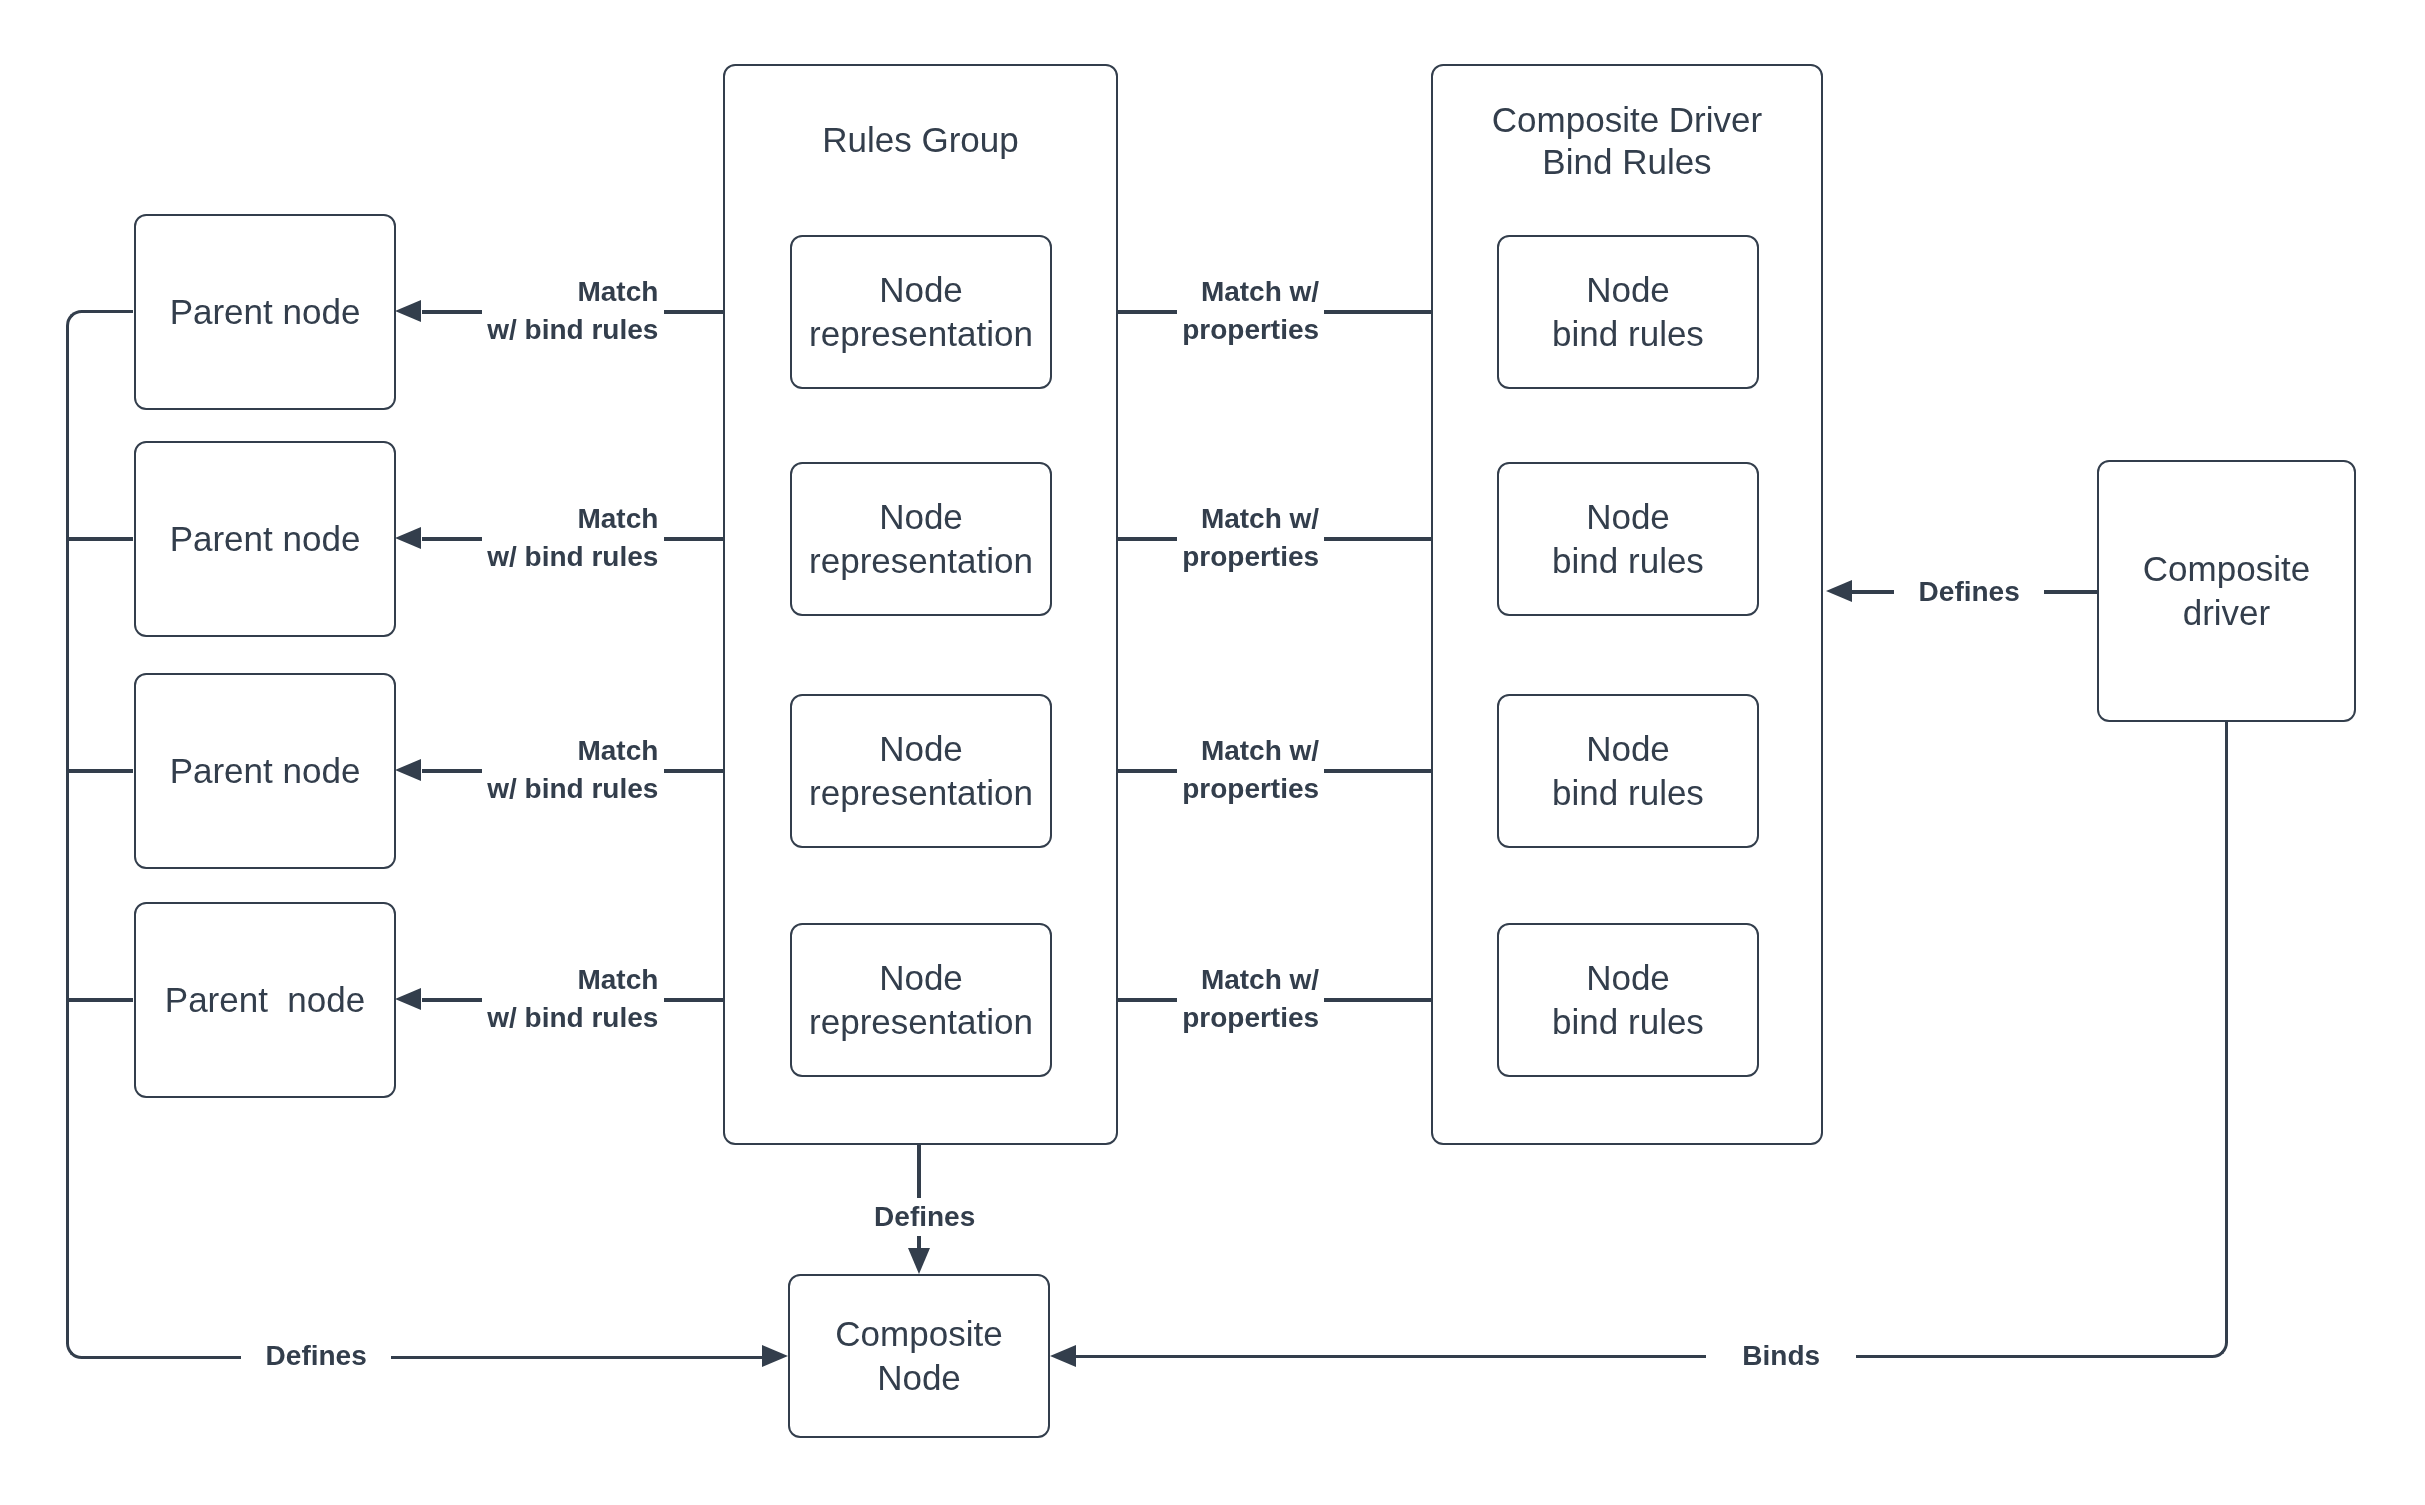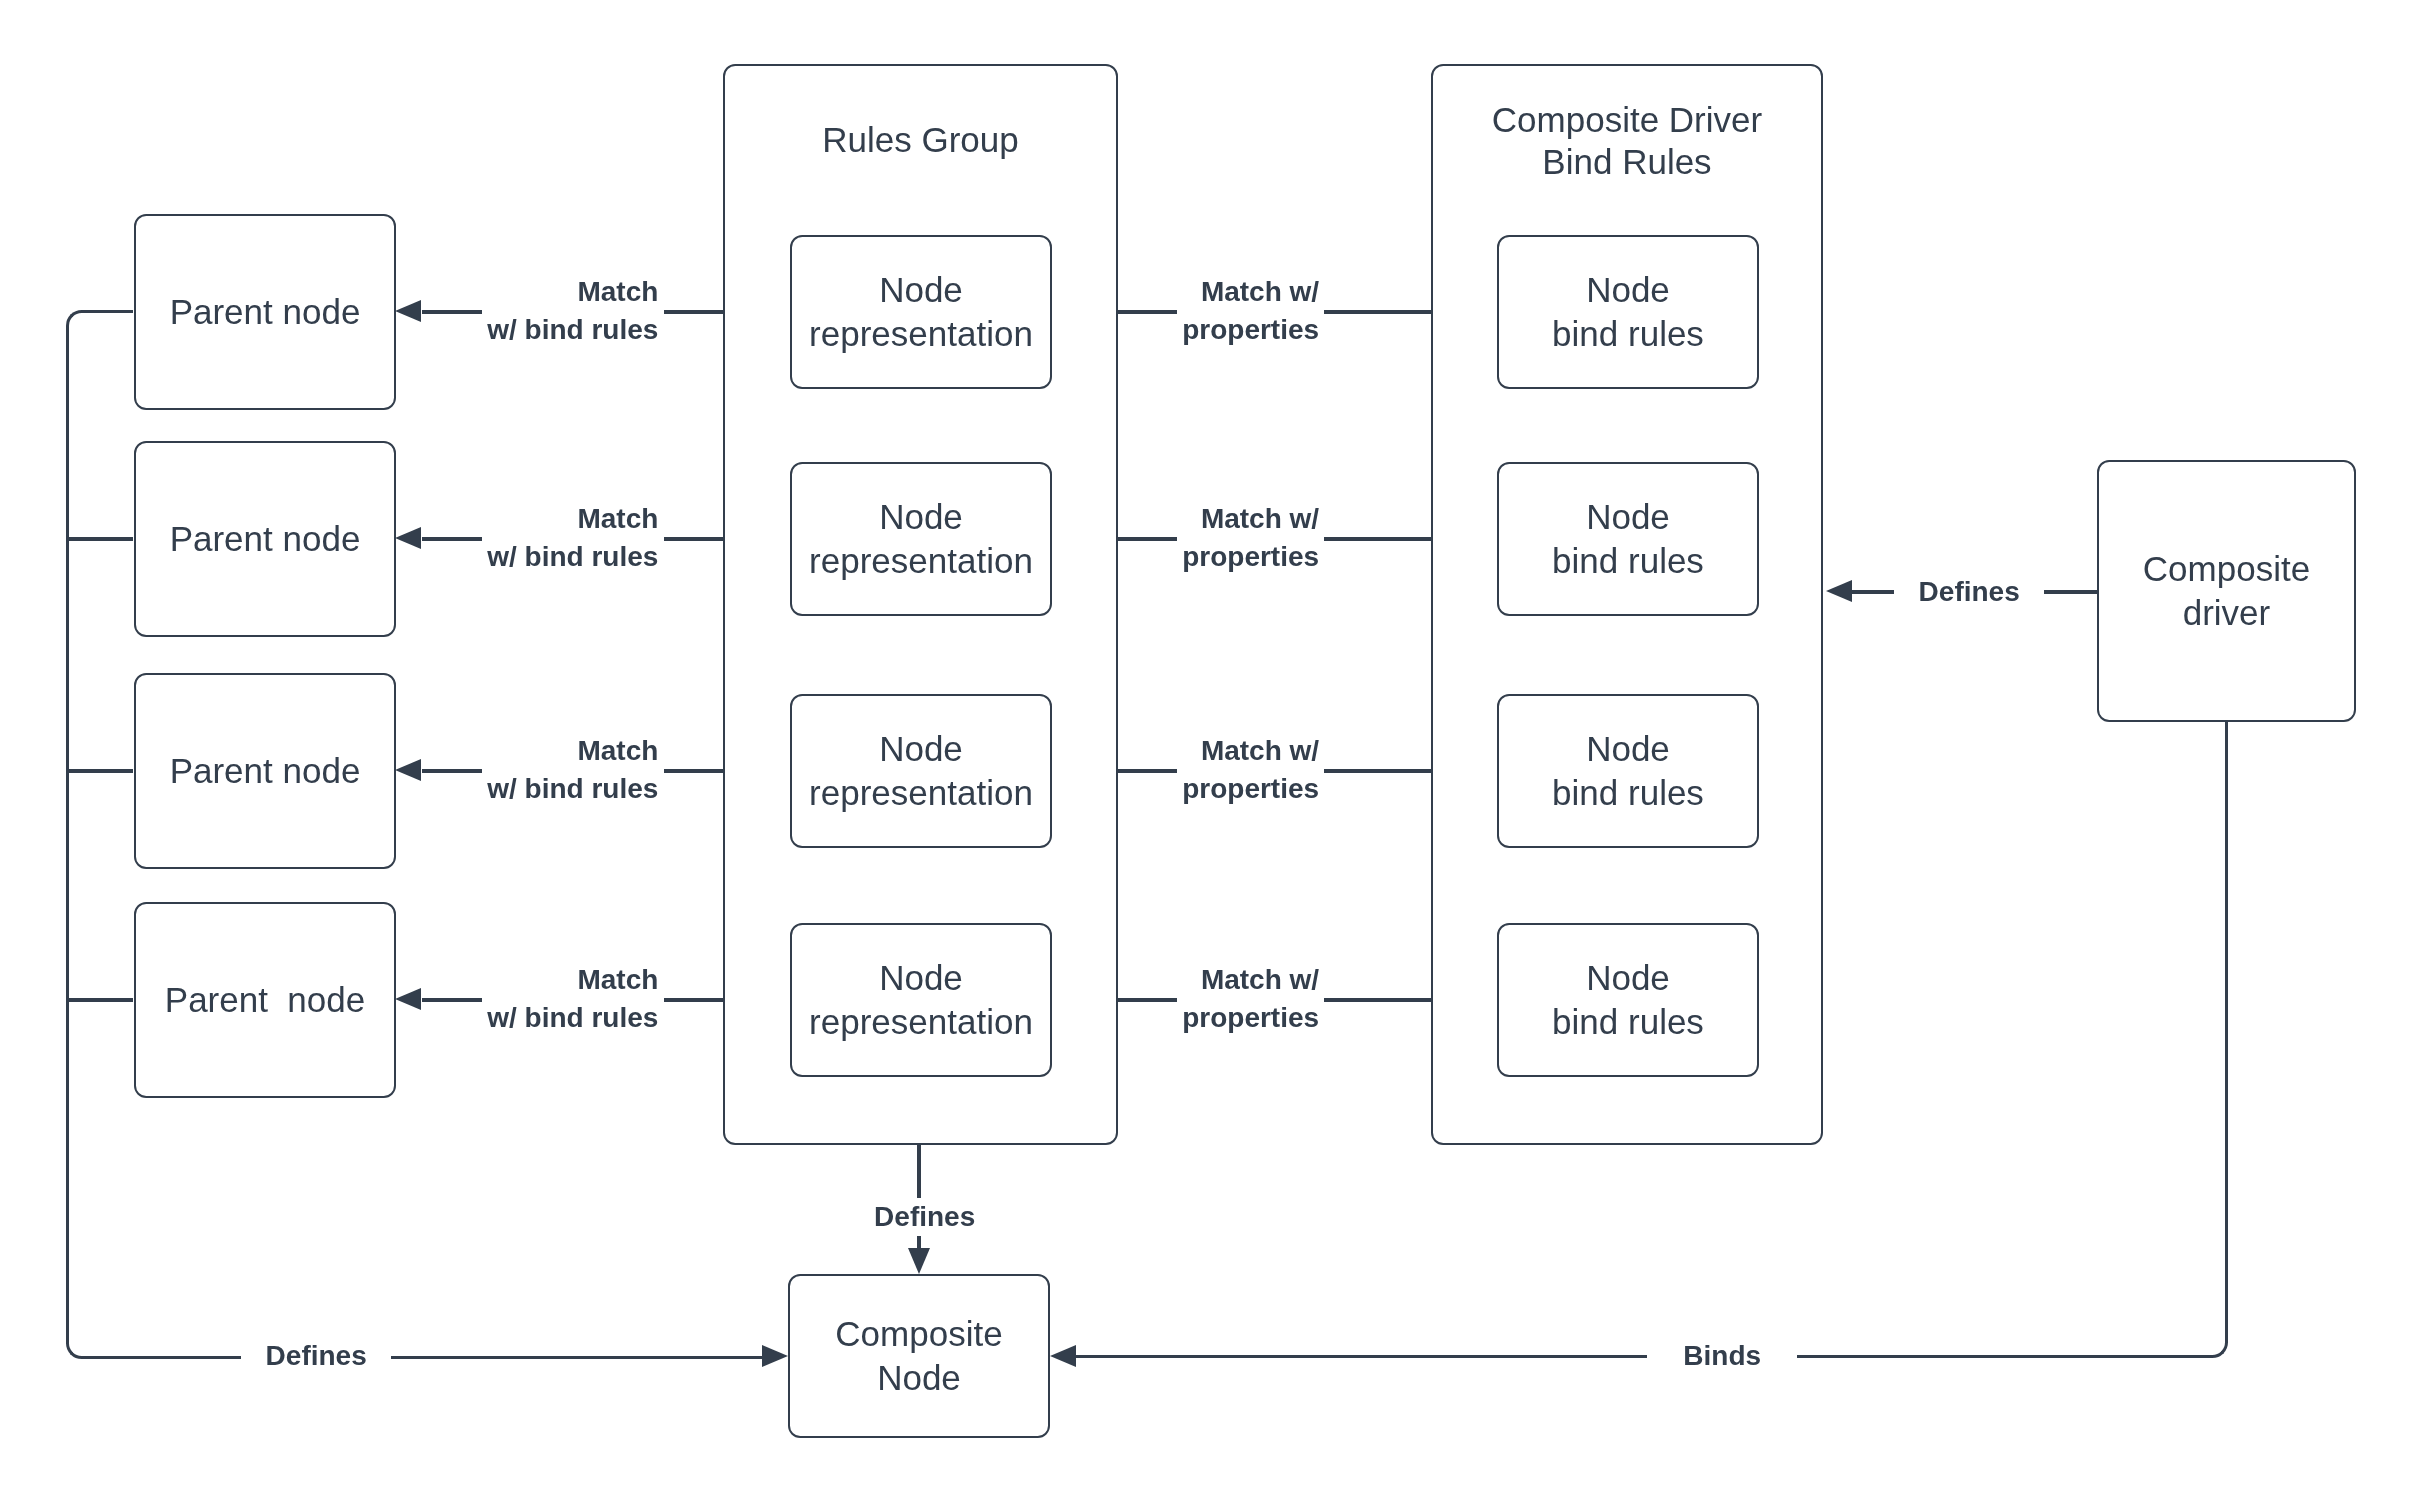--- a/index.html
+++ b/index.html
@@ -54,21 +54,21 @@
   <div class="path bl" style="left:66px; top:326px; width:696px; height:1033px;"></div>
   <div class="path tl" style="left:66px; top:310px; width:67px; height:30px;"></div>
   <div class="hline" style="left:68px; top:537px; width:65px;"></div>
   <div class="hline" style="left:68px; top:769px; width:65px;"></div>
   <div class="hline" style="left:68px; top:998px; width:65px;"></div>
   <div class="arr a-right" style="left:762px; top:1345px;"></div>
   <div class="edge-label center" style="left:241px; top:1337px; width:140px;">Defines</div>
 
   <div class="path br" style="left:1076px; top:720px; width:1152px; height:638px;"></div>
   <div class="arr a-left" style="left:1050px; top:1345px;"></div>
-  <div class="edge-label center" style="left:1647px; top:1337px; width:140px;">Binds</div>
+  <div class="edge-label center" style="left:1706px; top:1337px; width:140px;">Binds</div>
 
   <div class="arr a-left" style="left:395px; top:300px;"></div>
   <div class="hline" style="left:422px; top:310px; width:368px;"></div>
   <div class="hline" style="left:1052px; top:310px; width:419px;"></div>
   <div class="arr a-right" style="left:1471px; top:300px;"></div>
   <div class="edge-label" style="left:482px; top:273px;">Match
 w/ bind rules</div>
   <div class="edge-label" style="left:1177px; top:273px;">Match w/
 properties</div>
 

